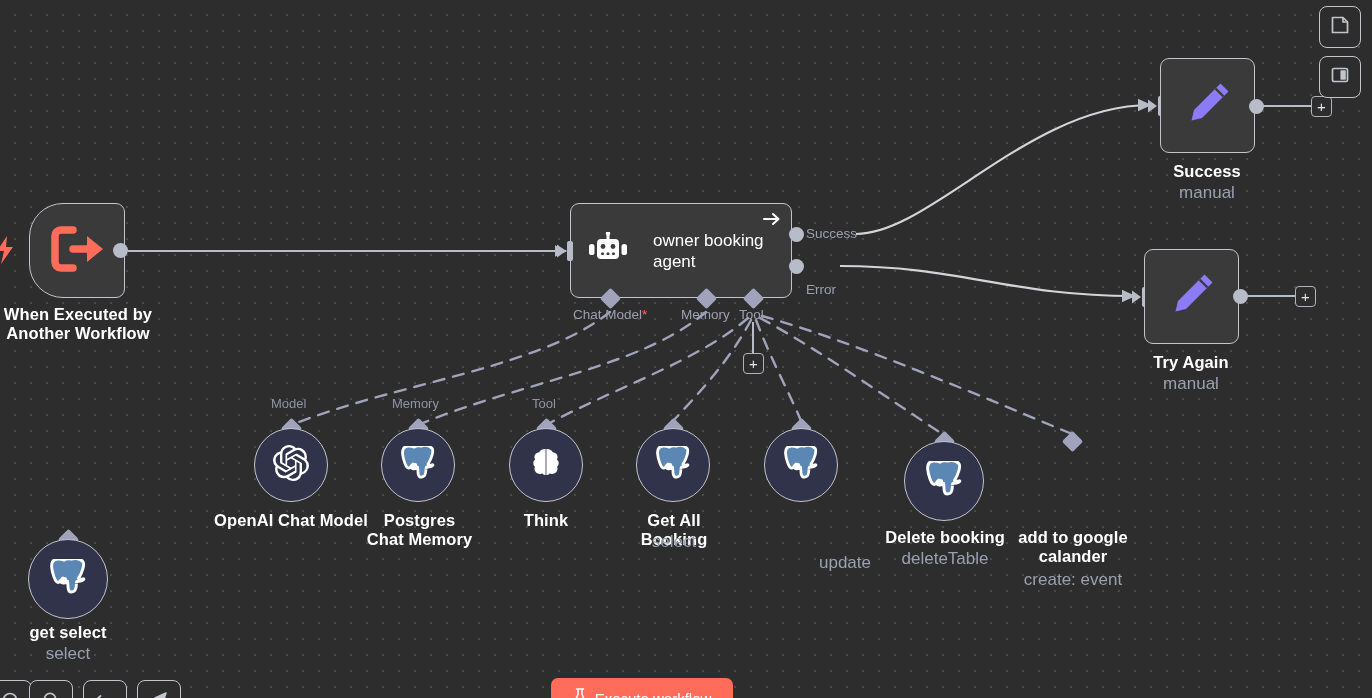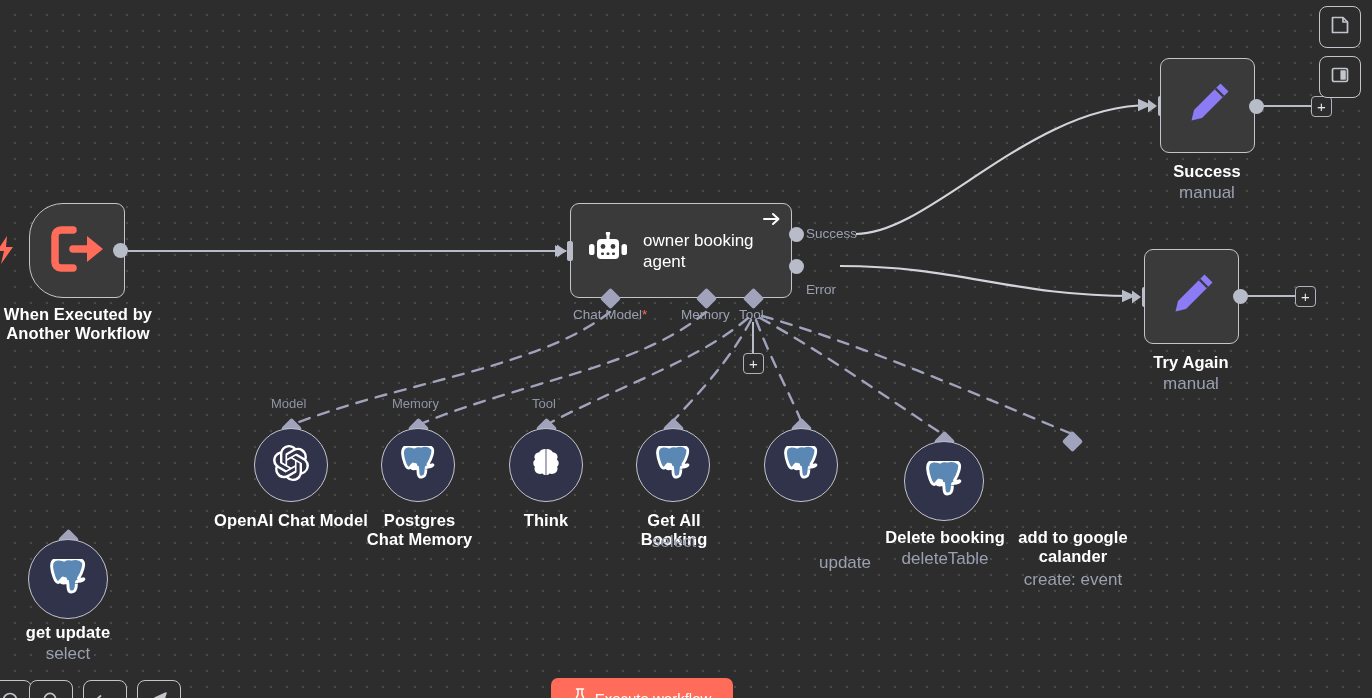--- a/index.html
+++ b/index.html
@@ -54,21 +54,21 @@
   
   #agent-node {
     position: absolute;
     left: 570px; top: 203px; width: 222px; height: 95px;
     background: #3a3a3a;
     border: 1.6px solid #c3c5cc;
     border-radius: 9px;
   }
   #agent-node .agent-inner {
     display: flex; align-items: center; height: 100%;
-    padding-left: 16px; gap: 14px;
+    padding-left: 16px; gap: 24px;
   }
   #agent-title {
     color: #fff; font-size: 17px; font-weight: 400; line-height: 21px;
     max-width: 135px;
   }
   #agent-arrow { position: absolute; right: 9px; top: 6px; }
 
   
   .cnode {
     position: absolute;
@@ -342,21 +342,21 @@
   <div class="diamond" style="left:61px; top:532px;"></div>
   <div class="cnode big" style="left:28px; top:539px;">
     <span>
       <svg width="36" height="36" viewBox="0 0 32 32">
         <g stroke="#ffffff" stroke-width="2.6" fill="#5b87b5" stroke-linejoin="round">
           <path d="M23.5 21.5c.2-1.7.15-1.95 1.42-1.67l.32.03c.98.04 2.26-.16 3.01-.51 1.62-.75 2.58-2 .98-1.67-3.64.75-3.9-.48-3.9-.48 3.84-5.7 5.45-12.94 4.06-14.72C25.6-2.3 19.1.1 18.99.15l-.03.01a13.1 13.1 0 0 0-2.46-.26c-1.67-.03-2.93.44-3.9 1.16 0 0-11.68-4.8-11.13 6.06.11 2.31 3.3 17.5 7.12 12.92 1.4-1.68 2.74-3.1 2.74-3.1.68.46 1.5.69 2.35.6l.07-.05c-.2.2-.1.4.02.73-1 1.1-.7 1.3-2.7 1.7-2.02.42-.83 1.16-.06 1.35.94.23 3.1.56 4.57-1.47l-.06.24c.4.31.37 2.25.43 3.64.05 1.38.15 2.67.43 3.43.28.76.6 2.72 3.18 2.17 2.15-.46 3.8-1.13 3.95-7.34"></path>
         </g>
       </svg>
     </span>
   </div>
-  <div class="nlabel" style="left:2px; top:623px; width:132px;">get update</div>
+  <div class="nlabel" style="left:2px; top:623px; width:132px;">get select</div>
   <div class="nsub" style="left:2px; top:645px; width:132px;">select</div>
 
   <span class="inarrow" style="left:1148px; top:96px;">
     <svg width="16" height="20" viewBox="0 0 16 20">
       <rect x="10" y="0" width="6" height="20" rx="2" fill="#b8bcc8"></rect>
       <polygon points="0,3.5 9,10 0,16.5" fill="#b8bcc8"></polygon>
     </svg>
   </span>
   <div class="rnode" style="left:1160px; top:58px; width:95px; height:95px;">
     <span>

